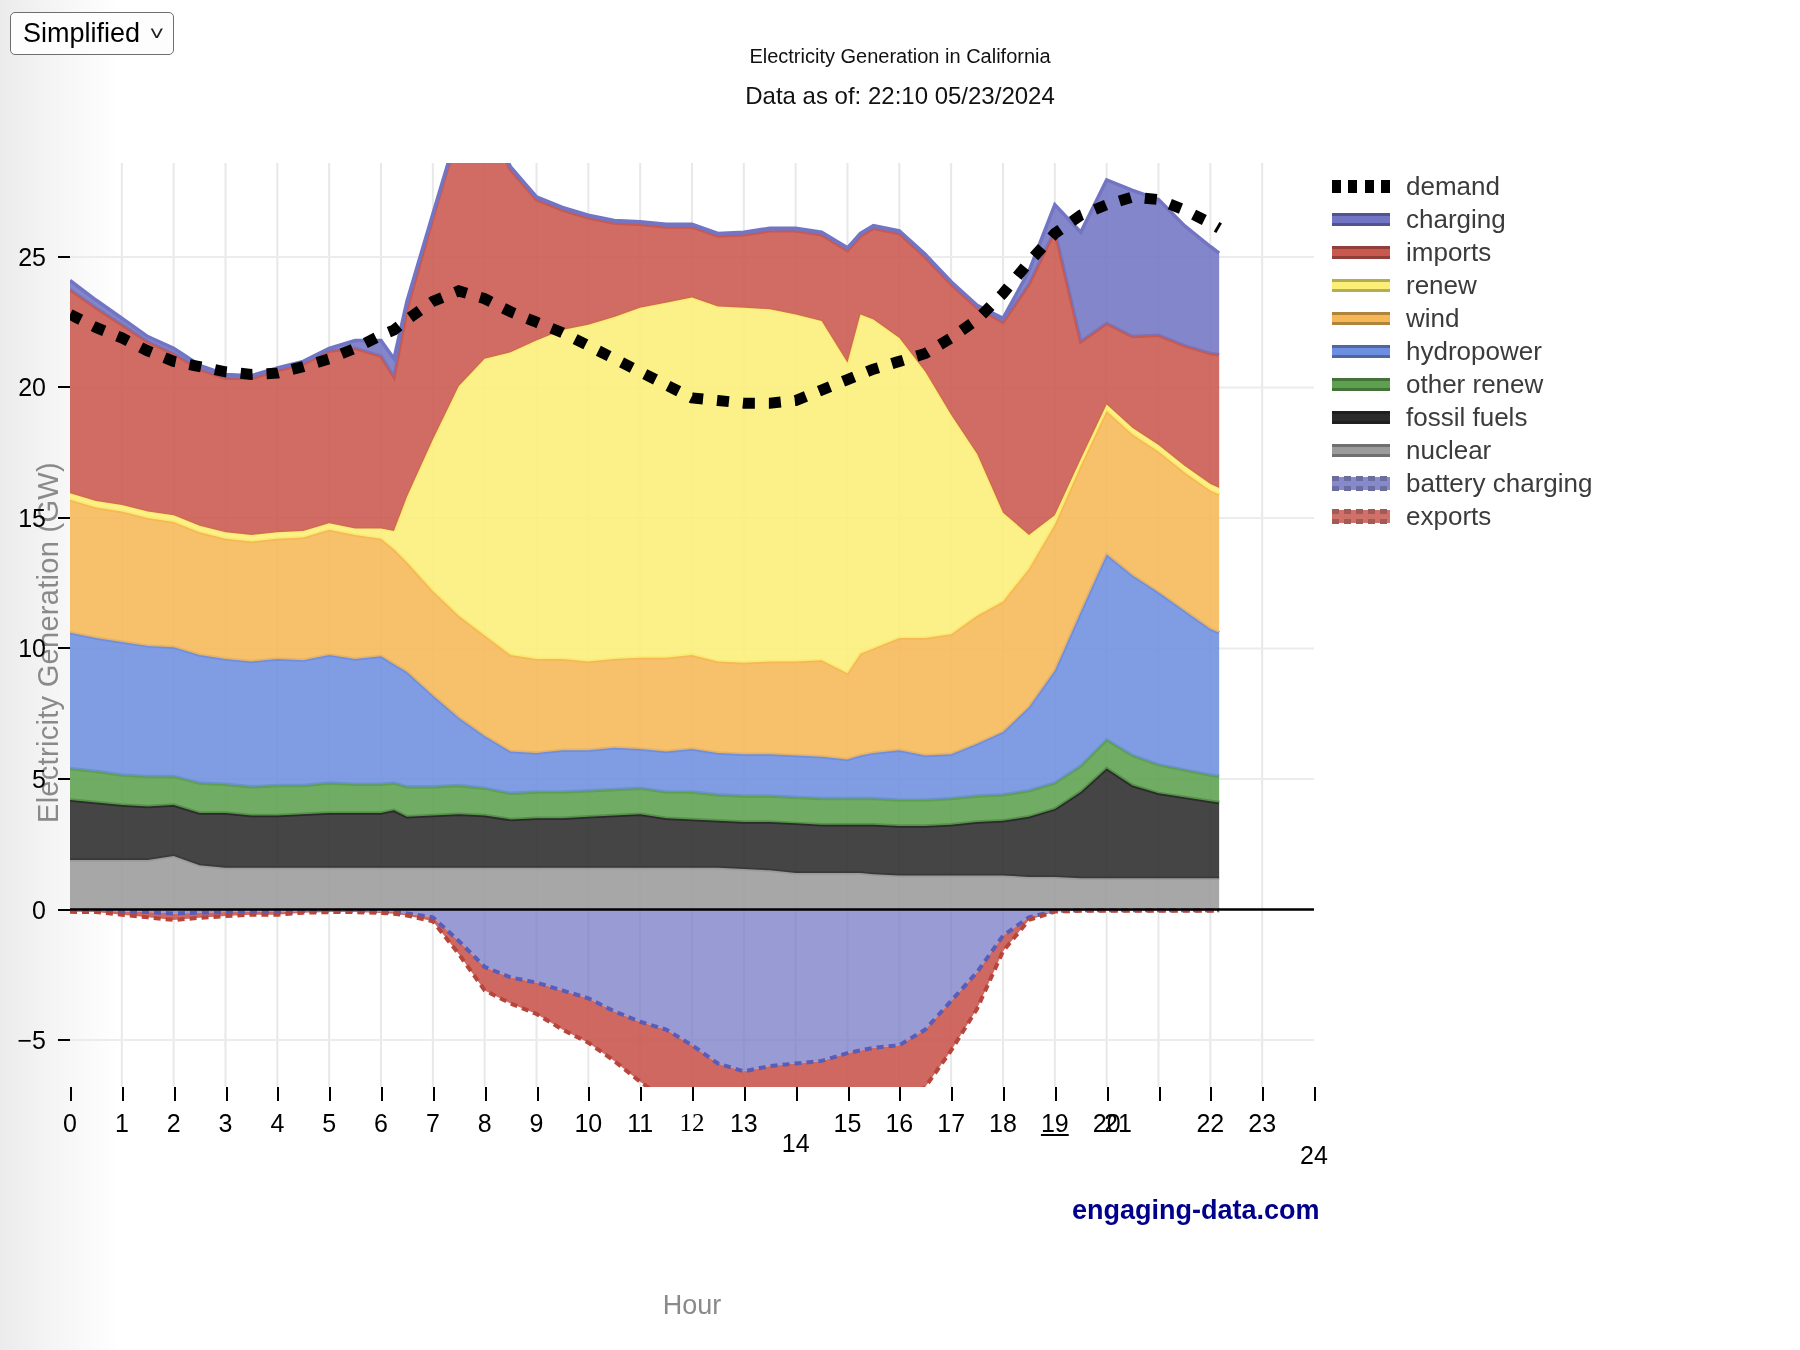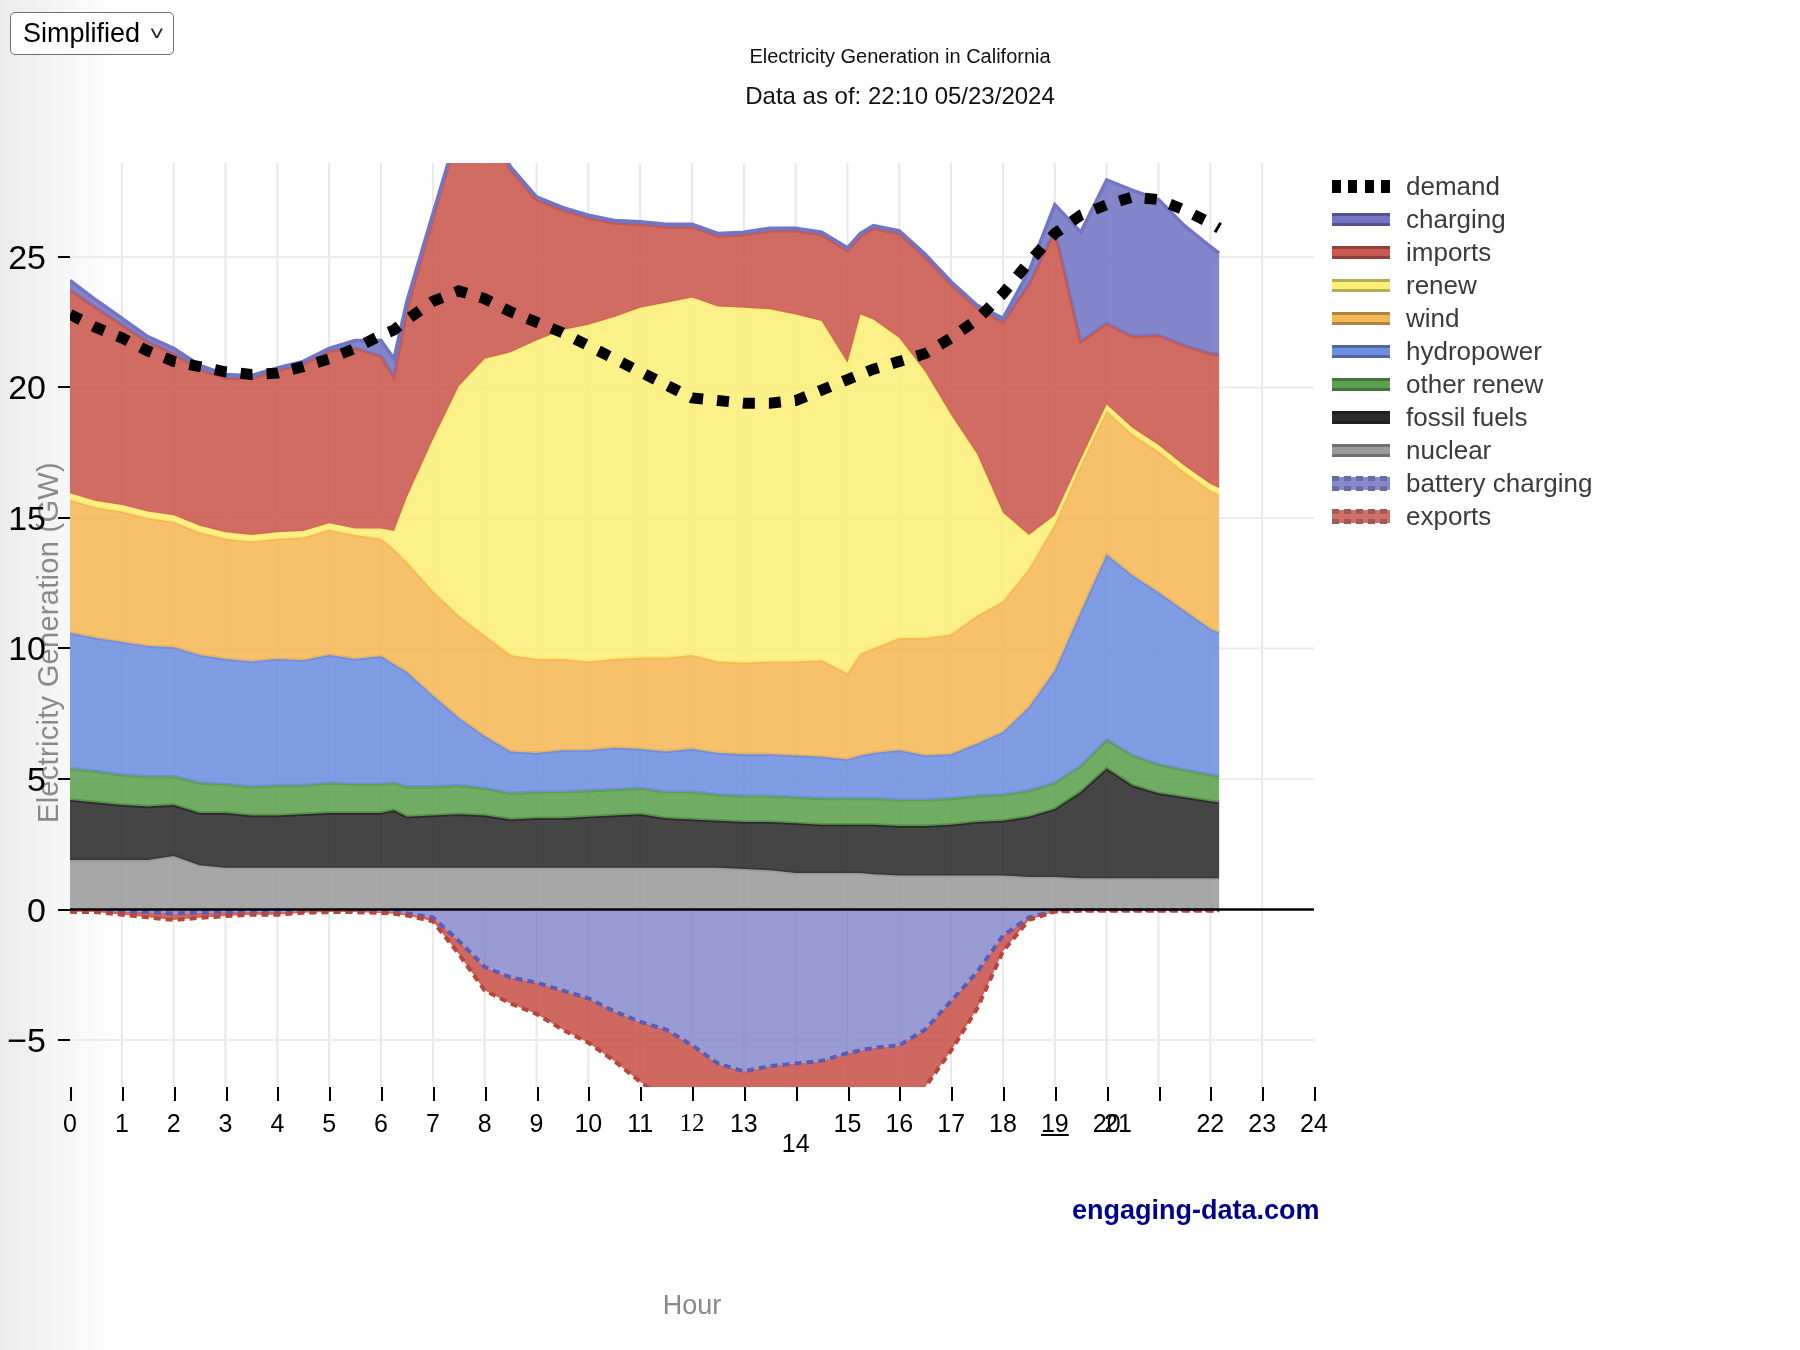--- a/index.html
+++ b/index.html
@@ -43,21 +43,21 @@
     font-size:29px; color:#8a8a8a;
     letter-spacing:0.3px;
   }
   #xlabel{
     position:absolute; left:70px; width:1244px; top:1290px;
     text-align:center; font-size:27px; color:#8a8a8a;
   }
   #plot{ position:absolute; left:70px; top:163px; width:1244px; height:924px; }
   #plot svg{ display:block; }
   .tickLabelY{
-    position:absolute; right:0; font-size:34px; color:#000;
+    position:absolute; right:0; font-size:25px; color:#000;
     transform:translateY(-50%); text-align:left; white-space:nowrap;
   }
   #ytickwrap{ position:absolute; left:0; top:163px; width:68px; height:924px; }
   .ydash{ position:absolute; left:58px; width:12px; height:2px; background:#000; }
   #xtickwrap{ position:absolute; left:70px; top:1087px; width:1244px; height:70px; }
   .xdash{ position:absolute; top:0; width:2px; height:14px; background:#000; }
   .tickLabelX{
     position:absolute; top:22px; font-size:25px; color:#000;
     transform:translateX(-50%); white-space:nowrap;
   }
@@ -209,21 +209,21 @@
     <div class="tickLabelX" style="left: 984.833px; text-decoration: underline;">19</div>
     <div class="xdash" style="left: 1036.67px;"></div>
     <div class="tickLabelX" style="left: 1036.67px;">20</div>
     <div class="xdash" style="left: 1088.5px;"></div>
     <div class="tickLabelX" style="left: 1048px;">21</div>
     <div class="xdash" style="left: 1140.33px;"></div>
     <div class="tickLabelX" style="left: 1140.33px;">22</div>
     <div class="xdash" style="left: 1192.17px;"></div>
     <div class="tickLabelX" style="left: 1192.17px;">23</div>
     <div class="xdash" style="left: 1244px;"></div>
-    <div class="tickLabelX" style="left: 1244px;">24</div>
+    <div class="tickLabelX" style="left: 1244px; margin-top: 32px;">24</div>
   </div>
 
 <div id="legend">
     <div class="legrow">
       <div class="swatch dotted">
         <i style="background: rgb(0, 0, 0);"></i>
         <i style="background: rgb(0, 0, 0);"></i>
         <i style="background: rgb(0, 0, 0);"></i>
         <i style="background: rgb(0, 0, 0);"></i>
       </div>

